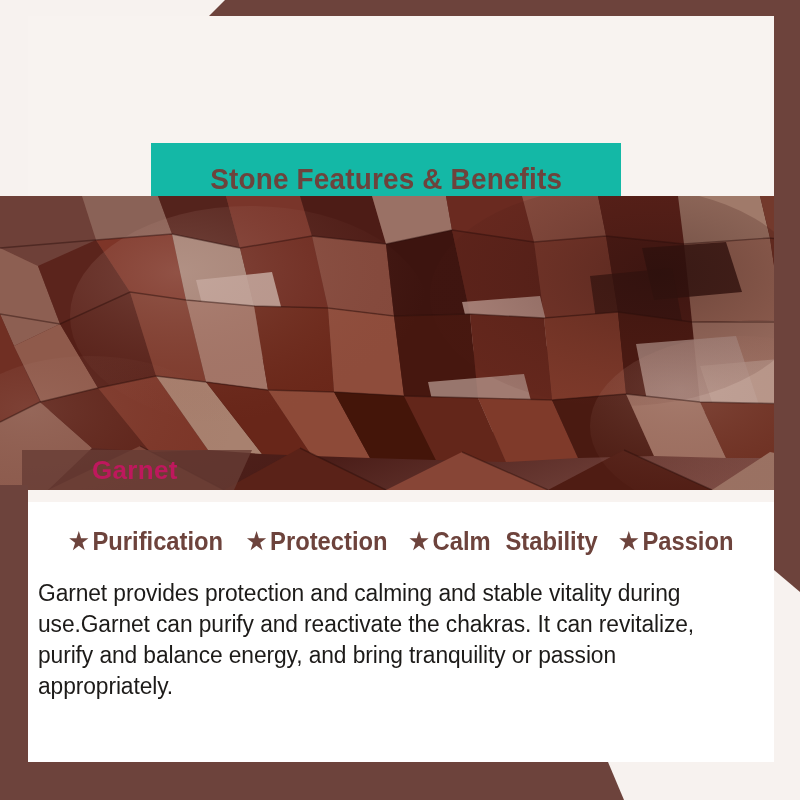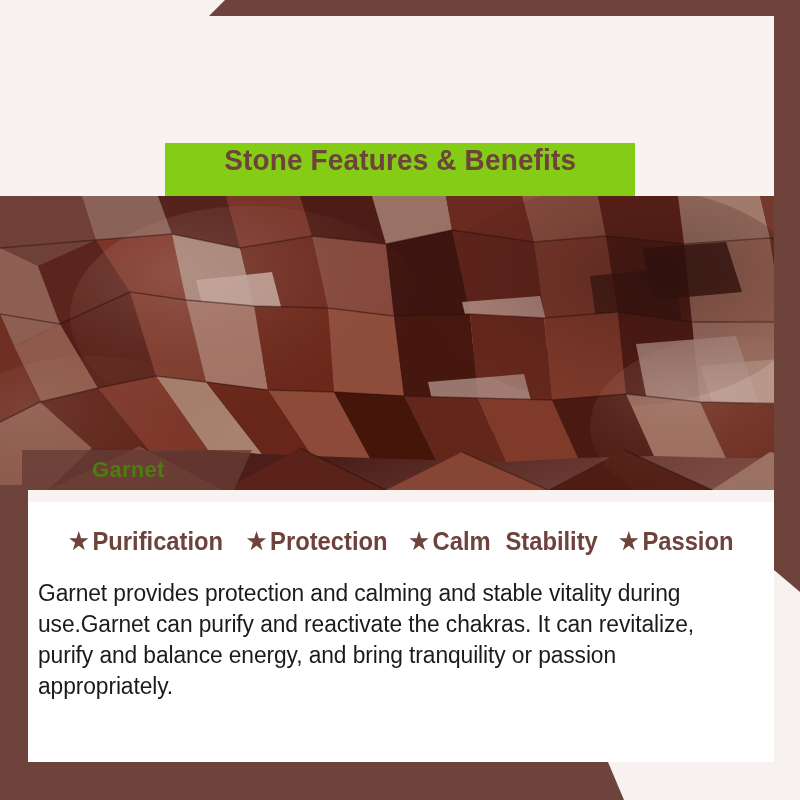--- a/index.html
+++ b/index.html
@@ -83,27 +83,27 @@
     font-family: "Liberation Serif", serif;
     font-size: 16.5px;
     letter-spacing: 2.6px;
     color: #2a2321;
     font-weight: 400;
   }
 
   
   .headline-box {
     position: absolute;
-    left: 165px;
+    left: 151px;
     top: 143px;
     width: 470px;
     height: 53px;
-    background: #84cc16;
-    display: flex;
-    align-items: flex-start;
+    background: #14b8a6;
+    display: flex;
+    align-items: flex-end;
     justify-content: center;
     z-index: 3;
   }
   .headline-text {
     font-family: "Liberation Sans Narrow", "Liberation Sans", sans-serif;
     font-weight: 700;
     font-size: 30px;
     color: #6d433c;
     letter-spacing: 0.2px;
     transform: scaleX(0.93);
@@ -130,22 +130,22 @@
     width: 230px;
     height: 40px;
     background: rgba(102, 60, 53, 0.80);
     clip-path: polygon(0 0, 230px 0, 212px 40px, 0 40px);
     display: flex;
     align-items: center;
     z-index: 3;
   }
   .stone-tag-label {
     margin-left: 70px;
-    color: #4d7c0f;
-    font-size: 22px;
+    color: #be185d;
+    font-size: 26px;
     font-weight: 700;
     letter-spacing: 0.3px;
   }
 
   
   .panel {
     position: absolute;
     left: 28px;
     top: 490px;
     width: 746px;

